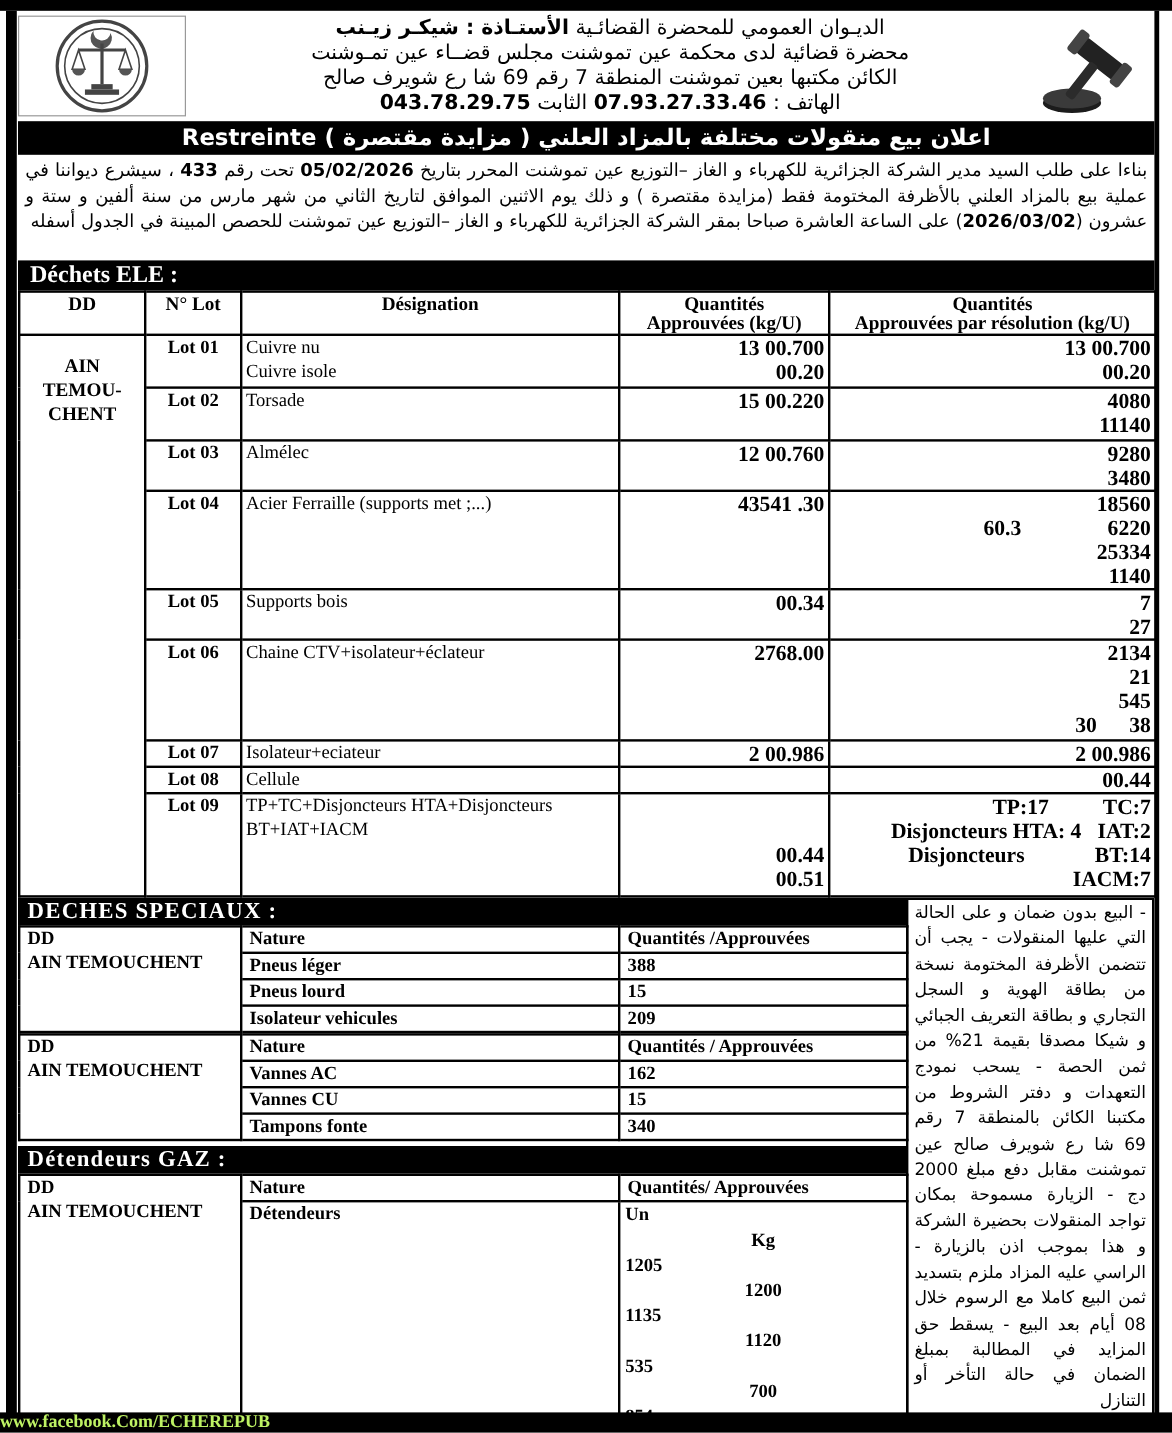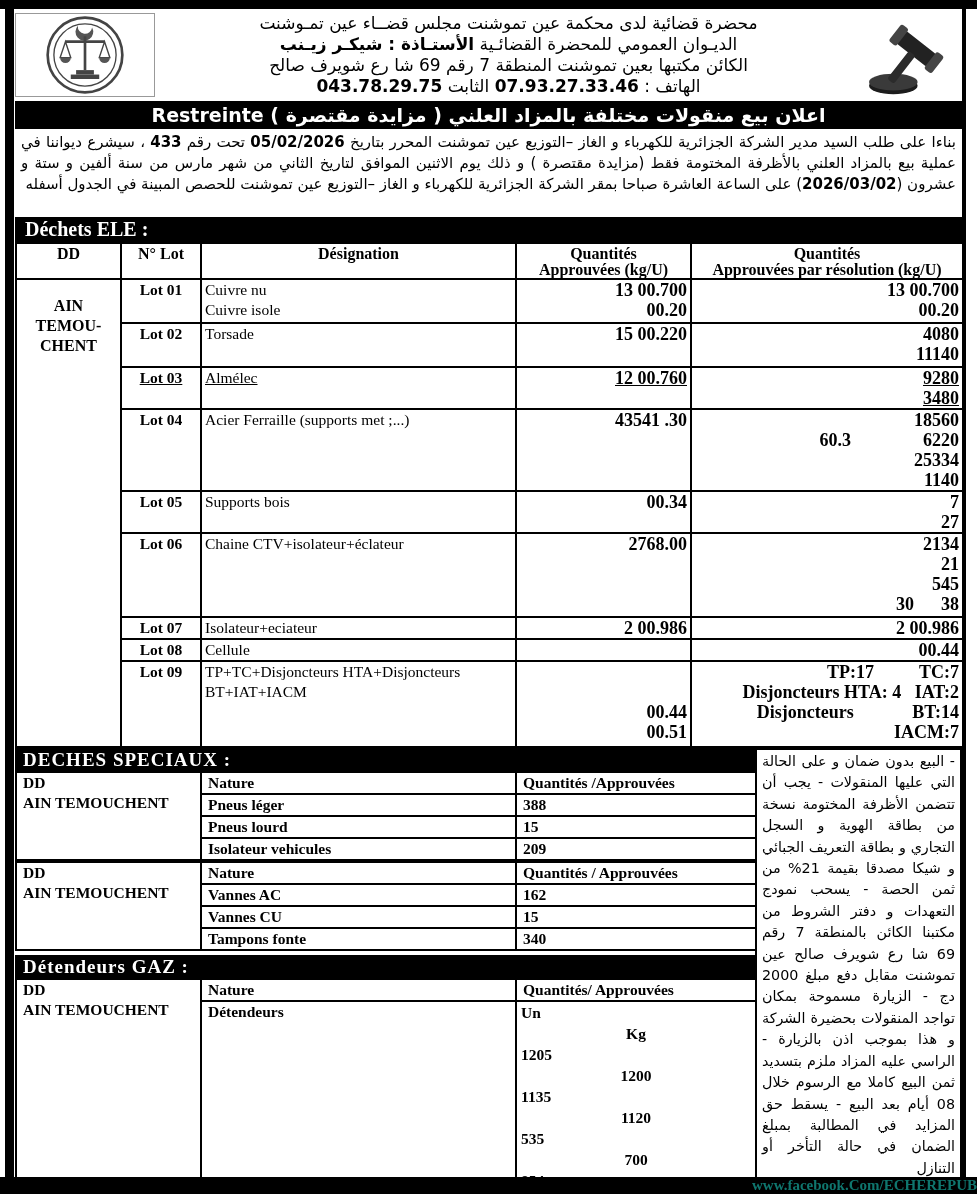--- a/index.html
+++ b/index.html
@@ -3,21 +3,21 @@
 <meta charset="utf-8">
 <style>
   * { margin:0; padding:0; box-sizing:border-box; }
   body { background:#e8e8e8; }
   .page { width:977px; height:1194px; position:relative; background:#fff; overflow:hidden;
           font-family:"Liberation Serif", serif; color:#000; margin:0 auto; }
   .top-bar  { position:absolute; top:0; left:0; width:977px; height:9px; background:#000; }
   .left-bar { position:absolute; top:9px; left:5px; width:9px; height:1169px; background:#000; }
   .right-bar{ position:absolute; top:9px; left:962px; width:4px; height:1169px; background:#000; }
   .fb-bar   { position:absolute; bottom:0; left:0; width:977px; height:17px; background:#000;
-              color:#0f766e; text-align:right; font-weight:bold; font-size:15px; line-height:17px; }
+              color:#bef264; text-align:left; font-weight:bold; font-size:15px; line-height:17px; }
   .content  { position:absolute; left:15px; top:9px; width:947px; }
 
   .ar { font-family:"DejaVu Sans", sans-serif; direction:rtl; }
 
   
   .header { display:flex; height:92px; align-items:center; }
   .logo-box { width:140px; height:84px; border:1px solid #999; display:flex; align-items:center; justify-content:center; }
   .header-center { flex:1; text-align:center; padding:0 6px; }
   .header-center .hline { font-size:17px; line-height:21px; }
   .gavel-box { width:100px; height:86px; display:flex; align-items:center; justify-content:center; }
@@ -85,22 +85,22 @@
           <line x1="28" y1="30" x2="72" y2="30" class="ln" stroke-width="3"></line>
           <path d="M28 30 L22 48 L34 48 Z" class="ln" stroke-width="1.5"></path>
           <path d="M22 48 a6 6 0 0 0 12 0" fill="#555"></path>
           <path d="M72 30 L66 48 L78 48 Z" class="ln" stroke-width="1.5"></path>
           <path d="M66 48 a6 6 0 0 0 12 0" fill="#555"></path>
           <rect x="40" y="62" width="20" height="5" fill="#444"></rect>
           <rect x="34" y="67" width="32" height="5" fill="#444"></rect>
         </svg>
       </div>
       <div class="header-center ar">
+        <div class="hline"><span>الديـوان العمومي للمحضرة القضائـية </span><b>الأستـاذة : شيكـر زيـنب</b></div>
         <div class="hline">محضرة قضائية لدى محكمة عين تموشنت مجلس قضــاء عين تمـوشنت</div>
-        <div class="hline"><span>الديـوان العمومي للمحضرة القضائـية </span><b>الأستـاذة : شيكـر زيـنب</b></div>
         <div class="hline">الكائن مكتبها بعين تموشنت المنطقة 7 رقم 69 شا رع شويرف صالح</div>
         <div class="hline"><span>الهاتف : </span><b>07.93.27.33.46</b><span> الثابت </span><b>043.78.29.75</b></div>
       </div>
       <div class="gavel-box">
         <svg width="96" height="84" viewBox="0 0 100 90">
           <ellipse cx="30" cy="78" rx="26" ry="9" fill="#1c1c1c"></ellipse>
           <ellipse cx="30" cy="74" rx="26" ry="9" fill="#3a3a3a"></ellipse>
           <g transform="rotate(38 55 38)">
             <rect x="30" y="30" width="50" height="17" rx="7" fill="#222"></rect>
             <rect x="26" y="27" width="10" height="23" rx="3" fill="#444"></rect>
@@ -160,21 +160,21 @@
           <tr style="height: 44px;">
             <td class="c-lot">
               <div>Lot 02</div>
             </td>
             <td class="c-des">
               <div>Torsade</div>
             </td>
             <td class="c-qty"><div>15 00.220</div></td>
             <td class="c-res"><div>4080</div><div>11140</div></td>
           </tr>
-          <tr style="height: 42px; text-decoration: underline;">
+          <tr style="height: 42px;">
             <td class="c-lot">
               <div>Lot 03</div>
             </td>
             <td class="c-des">
               <div>Almélec</div>
             </td>
             <td class="c-qty"><div>12 00.760</div></td>
             <td class="c-res"><div>9280</div><div>3480</div></td>
           </tr>
           <tr style="height: 80px;">

